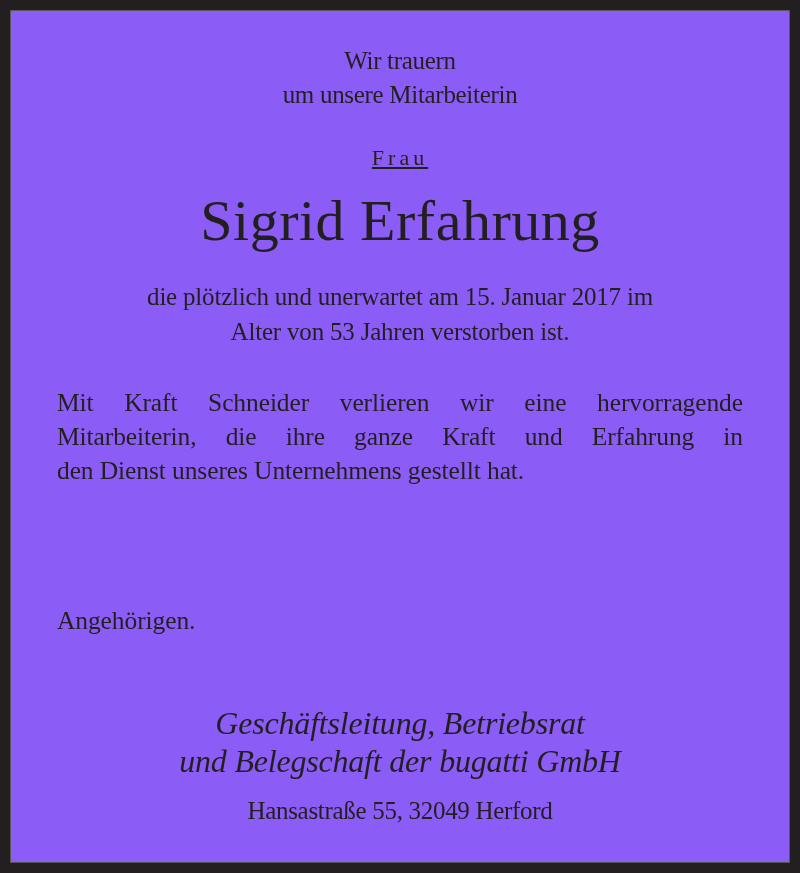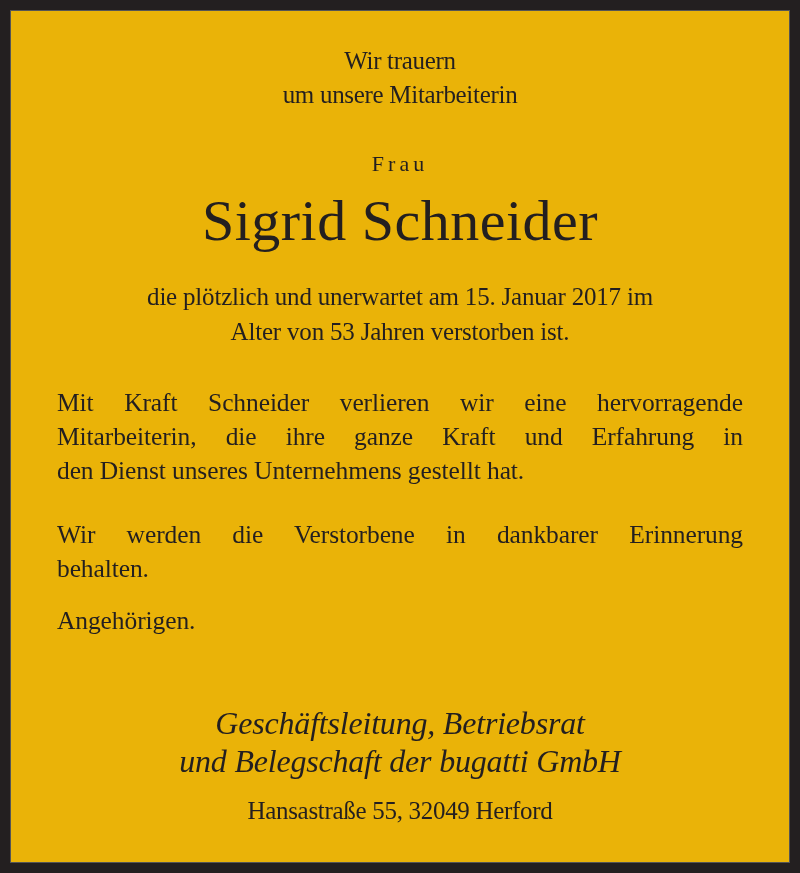--- a/index.html
+++ b/index.html
@@ -6,21 +6,21 @@
     body {
       width: 800px; height: 873px;
       background: #231f20;
       position: relative;
       overflow: hidden;
     }
     .card {
       position: absolute;
       left: 10px; top: 10px;
       width: 780px; height: 853px;
-      background: #eab308;
+      background: #8b5cf6;
       border: 1px solid #555;
       box-sizing: border-box;
       font-family: "Liberation Serif", "DejaVu Serif", serif;
       color: #231f20;
     }
     .line {
       position: absolute;
       left: 0; right: 0;
       text-align: center;
       white-space: nowrap;
@@ -42,37 +42,33 @@
     .addr { font-size: 25px; letter-spacing: -0.3px; }
   </style>
 </head>
 <body>
 
 <div class="card">
 
   <div class="line intro" style="top:36px;">Wir trauern</div>
   <div class="line intro" style="top:70px;">um unsere Mitarbeiterin</div>
 
-  <div class="line frau" style="top:140px;">Frau</div>
+  <div class="line frau" style="top:134px;text-decoration:underline;">Frau</div>
 
-  <div class="line name" style="top:176px;">Sigrid Schneider</div>
+  <div class="line name" style="top:176px;">Sigrid Erfahrung</div>
 
   <div class="line died" style="top:272px;">die plötzlich und unerwartet am 15. Januar 2017 im</div>
   <div class="line died" style="top:307px;">Alter von 53 Jahren verstorben ist.</div>
 
   <div class="para" style="top:375px;">
     <span class="l" style="text-align-last:justify;">Mit Kraft Schneider verlieren wir eine hervorragende</span>
     <span class="l" style="text-align-last:justify;">Mitarbeiterin, die ihre ganze Kraft und Erfahrung in</span>
     <span class="l">den Dienst unseres Unternehmens gestellt hat.</span>
   </div>
 
-  <div class="para" style="top:507px;">
-    <span class="l" style="text-align-last:justify;">Wir werden die Verstorbene in dankbarer Erinnerung</span>
-    <span class="l">behalten.</span>
-  </div>
 
   <div class="para" style="top:593px;">
     <span class="l">Angehörigen.</span>
   </div>
 
   <div class="line sig" style="top:694px;">Geschäftsleitung, Betriebsrat</div>
   <div class="line sig" style="top:732px;">und Belegschaft der bugatti GmbH</div>
 
   <div class="line addr" style="top:786px;">Hansastraße 55, 32049 Herford</div>
 

